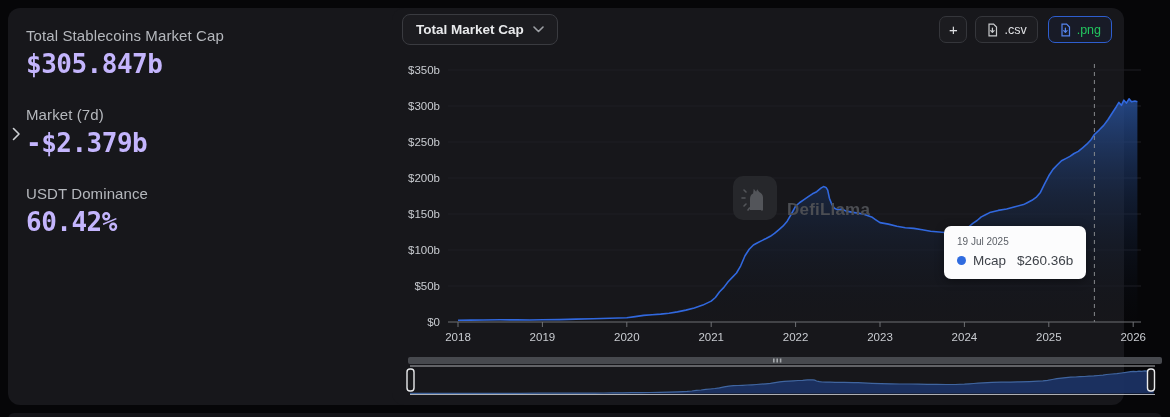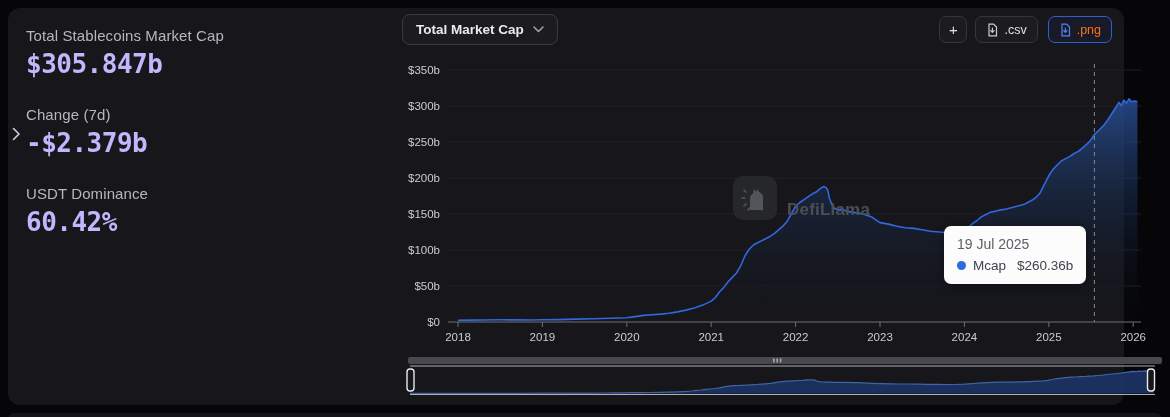--- a/index.html
+++ b/index.html
@@ -29,52 +29,52 @@
                   justify-content:space-between; align-items:center; z-index:5; }
   .dropdown-btn { display:flex; align-items:center; gap:9px; background:#1c1c20;
                   border:1px solid #3a3b40; border-radius:8px; padding:7px 13px;
                   color:#e9eaec; font-size:13.5px; font-weight:bold; cursor:pointer;
                   font-family:"Liberation Sans", sans-serif; }
   .header-actions { display:flex; align-items:center; gap:8px; }
   .hbtn { display:flex; align-items:center; gap:5px; height:27px; background:#1c1c20;
           border:1px solid #35363b; border-radius:7px; color:#dfe0e3; font-size:12.5px;
           padding:0 10px; cursor:pointer; font-family:"Liberation Sans", sans-serif; }
   .hbtn.plus { width:28px; justify-content:center; font-size:15px; padding:0; }
-  .hbtn.png-btn { color:#f97316; border-color:#2e5ecf; background:rgba(40,80,200,0.07);
+  .hbtn.png-btn { color:#22c55e; border-color:#2e5ecf; background:rgba(40,80,200,0.07);
                   margin-left:2px; }
   .ficon { display:block; }
 
   
   #chart-svg { position:absolute; left:0; top:0; }
   .watermark { position:absolute; left:341px; top:168px; display:flex; align-items:center;
                gap:10px; z-index:2; pointer-events:none; }
   .wm-text { color:#4c4e53; font-size:17px; font-weight:bold; letter-spacing:.2px;margin-top:20px; }
 
   
   .tooltip { position:absolute; left:552px; top:218px; z-index:6; background:#fcfcfd;
              border-radius:7px; padding:10px 13px 11px 13px; min-width:118px;
              box-shadow:0 2px 10px rgba(0,0,0,.4); }
-  .tt-date { color:#5b5f66; font-size:14px; margin-bottom:6px; }
+  .tt-date { color:#5b5f66; font-size:10px; margin-bottom:6px; }
   .tt-row { display:flex; align-items:center; font-size:13.5px; color:#3f434a; }
   .tt-dot { width:9px; height:9px; border-radius:50%; background:#2f6bdf;
             margin-right:7px; flex:none; }
   .tt-series { margin-right:11px; }
   .tt-value { font-weight:500; }
 </style>
 </head>
 <body>
 
 <section class="panel" id="left-panel">
   <div class="stat-block first">
     <div class="stat-label">Total Stablecoins Market Cap</div>
     <div class="stat-value">$305.847b</div>
   </div>
   <div class="stat-gap"></div>
   <div class="stat-block">
-    <div class="stat-label">Change (7d)</div>
+    <div class="stat-label">Market (7d)</div>
     <div class="change-row">
       <div class="stat-value">-$2.379b</div>
       <div class="pct-red">-0.77%</div>
     </div>
   </div>
   <span id="change-chevron">
     <svg width="9" height="14" viewBox="0 0 9 14">
       <path d="M1.5 1.5 L7 7 L1.5 12.5" fill="none" stroke="#cdd0d4" stroke-width="1.6" stroke-linecap="round" stroke-linejoin="round"></path>
     </svg>
   </span>

